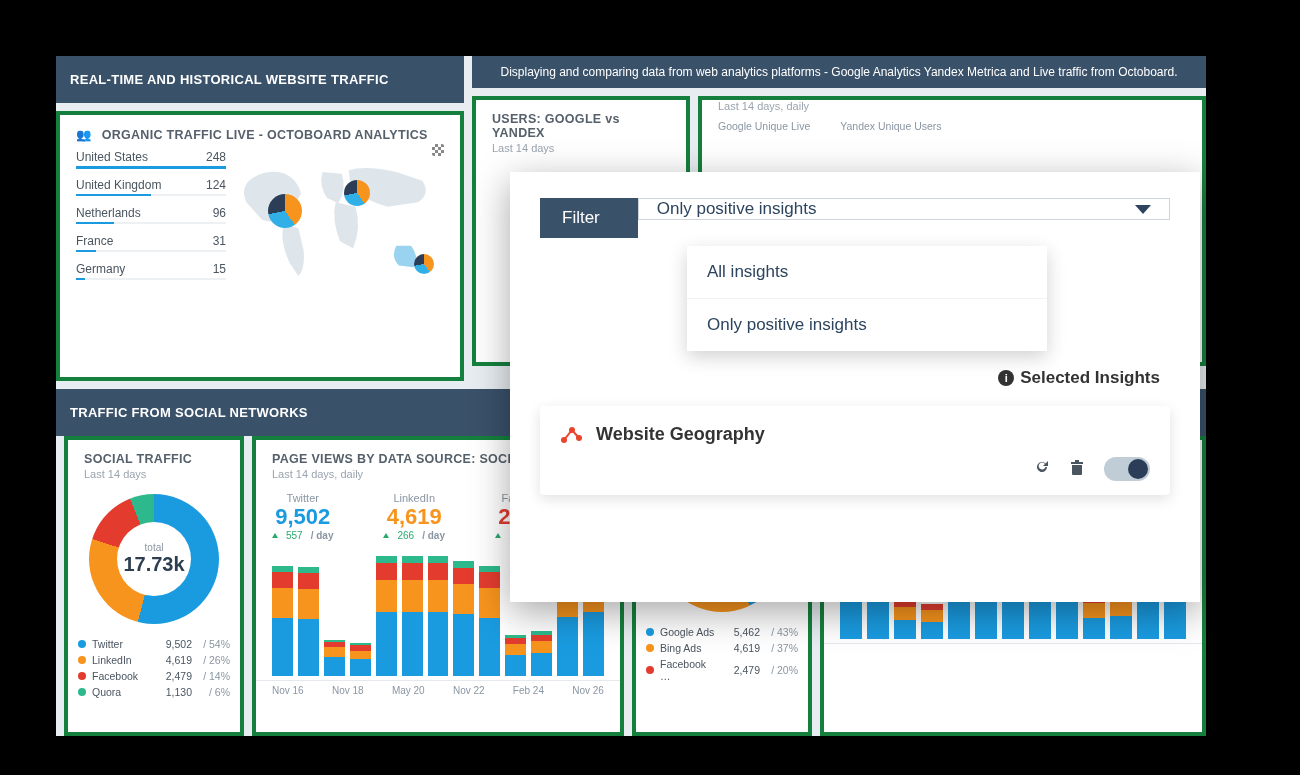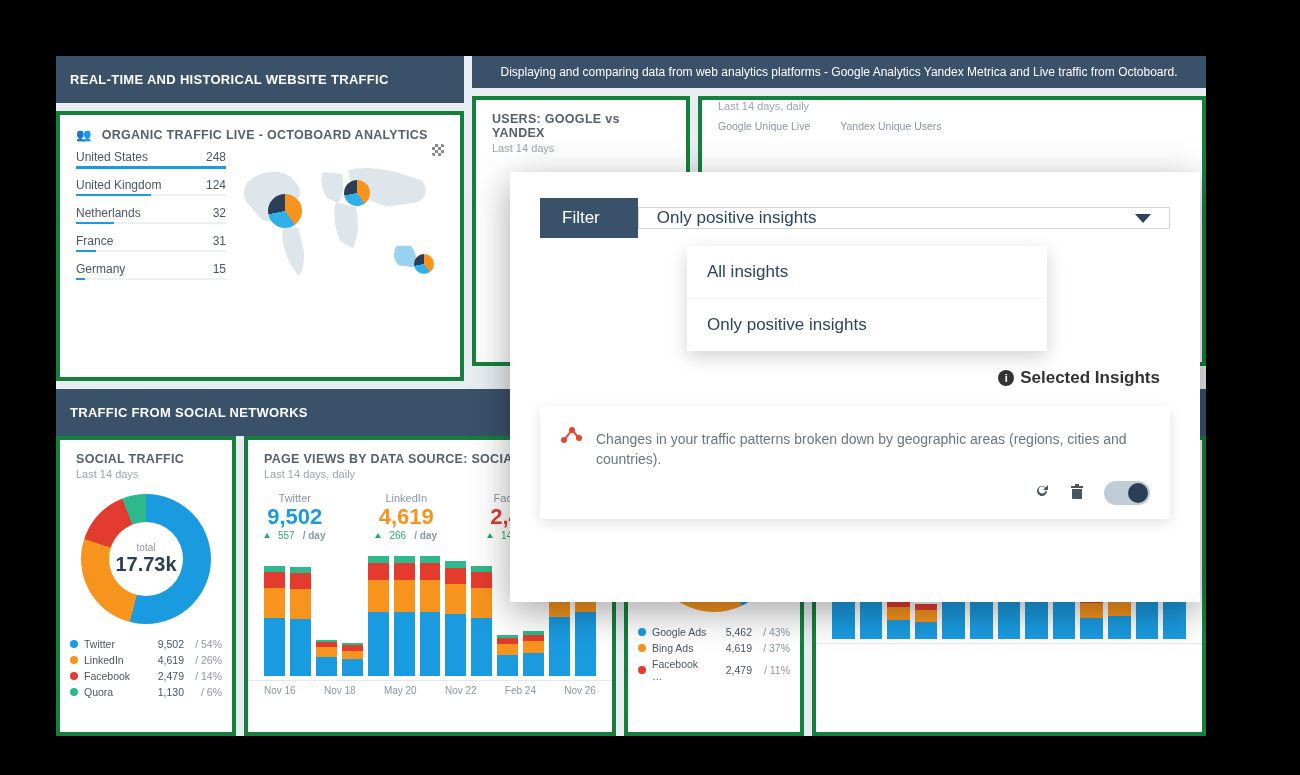--- a/index.html
+++ b/index.html
@@ -24,21 +24,21 @@
   .country-bar { height: 2px; background: #1a9be0; }
   .country-bar.thick { height: 3px; }
   .map-area { flex: 1; position: relative; }
   .map-svg { width: 100%; height: 100%; }
   .map-land { fill: #dfe6eb; }
   .pie-marker { position: absolute; width: 26px; height: 26px; border-radius: 50%; background: conic-gradient(#f7941d 0 40%, #31b0e8 40% 72%, #2c3e57 72% 100%); }
   .checkerboard { position: absolute; right: 0; top: 0; width: 12px; height: 12px; background: repeating-conic-gradient(#888 0 25%, #fff 0 50%) 50% / 6px 6px; border-radius: 2px; }
   .users-card { flex: 1; height: 270px; }
   .legend-line { color: #8a96a2; font-size: 10.5px; padding: 0 16px; display: flex; gap: 30px; }
   .row2 { margin-top: 8px; }
-  .row2-body { display: flex; gap: 8px; margin-top: 0; }
+  .row2-body { display: flex; gap: 8px; margin-top: 0; padding-left: 8px; }
   .social-card { width: 180px; height: 300px; }
   .donut-wrap { padding: 0 10px; text-align: center; }
   .donut { width: 130px; height: 130px; margin: 6px auto; border-radius: 50%; position: relative; background: conic-gradient(#1a9be0 0 54%, #f7941d 54% 80%, #e33c2f 80% 94%, #2db98b 94% 100%); }
   .donut::after { content: ""; position: absolute; inset: 28px; background: #fff; border-radius: 50%; }
   .donut-lbl { position: absolute; inset: 0; display: flex; flex-direction: column; justify-content: center; align-items: center; z-index: 1; }
   .donut-lbl .t1 { font-size: 10px; color: #8a96a2; }
   .donut-lbl .t2 { font-size: 20px; font-weight: 700; color: #2c3e50; }
   .legend-list { padding: 6px 10px; }
   .legend-item { display: flex; align-items: center; gap: 6px; font-size: 10.5px; color: #4a5560; padding: 2px 0; }
   .legend-dot { width: 8px; height: 8px; border-radius: 50%; flex-shrink: 0; }
@@ -54,21 +54,21 @@
   .series-delta .per { color: #8a96a2; font-weight: bold; }
   .tri { width: 0; height: 0; border-left: 3px solid transparent; border-right: 3px solid transparent; border-bottom: 5px solid #2aa86e; }
   .barchart { display: flex; align-items: flex-end; gap: 5px; padding: 0 16px 4px; height: 130px; border-bottom: 1px solid #e5e9ed; }
   .barcol { width: calc((100% - 60px)/13); display: flex; flex-direction: column; justify-content: flex-end; }
   .seg { width: 100%; }
   .barlabels { display: flex; justify-content: space-between; font-size: 10px; color: #8a96a2; padding: 4px 16px 10px; }
   .ads-card { width: 180px; height: 300px; }
   .ads-bar-card { flex: 1; height: 300px; }
   
   .overlay { position: absolute; left: 510px; top: 172px; width: 690px; height: 430px; background: #fff; box-shadow: 0 10px 36px rgba(0,0,0,0.35); z-index: 10; padding: 26px 30px; }
-  .filter-row { display: flex; align-items: center; margin-bottom: 10px; }
+  .filter-row { display: flex; align-items: flex-start; margin-bottom: 10px; }
   .filter-label { background: #3a516a; color: #fff; font-size: 17px; padding: 10px 38px 10px 22px; display: flex; align-items: center; }
   .filter-select { flex: 1; border: 1px solid #d0d5db; display: flex; align-items: center; justify-content: space-between; padding: 0 18px; color: #2c445e; font-size: 17px; }
   .chev-down { width: 0; height: 0; border-left: 8px solid transparent; border-right: 8px solid transparent; border-top: 9px solid #2c445e; }
   .dropdown { position: absolute; left: 177px; top: 74px; width: 360px; background: #fff; box-shadow: 0 6px 18px rgba(0,0,0,0.18); z-index: 12; }
   .dropdown-item { padding: 16px 20px; font-size: 17px; color: #2c445e; border-bottom: 1px solid #f0f2f5; cursor: pointer; }
   .dropdown-item:last-child { border-bottom: none; }
   .selected-head { text-align: right; font-size: 17px; font-weight: 600; color: #333; padding: 120px 10px 10px; display: flex; justify-content: flex-end; align-items: center; gap: 6px; }
   .info-icon { display: inline-block; width: 16px; height: 16px; border-radius: 50%; background: #333; color: #fff; font-size: 11px; font-weight: bold; text-align: center; line-height: 16px; }
   .insight-card { background: #fff; border-radius: 4px; box-shadow: 0 4px 14px rgba(0,0,0,0.12); padding: 18px 20px 14px; margin: 8px 0 0; }
   .insight-head { display: flex; gap: 14px; align-items: flex-start; }
@@ -108,21 +108,21 @@
                   <span>United Kingdom</span>
                   <span>124</span>
                 </div>
               <div class="country-bar-track">
                   <div class="country-bar" style="width:50%"></div>
                 </div>
             </div>
             <div>
               <div class="country-row">
                   <span>Netherlands</span>
-                  <span>32</span>
+                  <span>96</span>
                 </div>
               <div class="country-bar-track">
                   <div class="country-bar" style="width:25%"></div>
                 </div>
             </div>
             <div>
               <div class="country-row">
                   <span>France</span>
                   <span>31</span>
                 </div>
@@ -354,21 +354,21 @@
           <div class="legend-item">
               <span class="legend-dot" style="background:#f7941d"></span>
               <span class="legend-name">Bing Ads</span>
               <span class="legend-val">4,619</span>
               <span class="legend-pct">/ <span>37%</span></span>
             </div>
           <div class="legend-item">
               <span class="legend-dot" style="background:#e33c2f"></span>
               <span class="legend-name">Facebook …</span>
               <span class="legend-val">2,479</span>
-              <span class="legend-pct">/ <span>11%</span></span>
+              <span class="legend-pct">/ <span>20%</span></span>
             </div>
         </div>
       </div>
 
       <div class="card ads-bar-card">
         <div style="height:74px;"></div>
         <div class="barchart" id="barchart2">
             <div class="barcol">
               <div class="seg" style="background: rgb(227, 60, 47); height: 19.115px; margin-bottom: 0px;"></div>
               <div class="seg" style="background: rgb(247, 148, 29); height: 37.1681px; margin-bottom: 0px;"></div>
@@ -462,21 +462,21 @@
         <svg width="22" height="18" viewBox="0 0 22 18">
             <g fill="#e8462b">
               <circle cx="4" cy="14" r="3"></circle>
               <circle cx="12" cy="4" r="3"></circle>
               <circle cx="19" cy="12" r="3"></circle>
               <path d="M4 14 L12 4 L19 12" stroke="#e8462b" stroke-width="2" fill="none"></path>
             </g>
           </svg>
       </span>
       <div style="flex:1;">
-        <div class="insight-desc">Changes in your traffic patterns broken down by geographic areas (regions, cities and countries).</div>
+        <div class="insight-title">Website Geography</div>
         <div class="insight-actions">
           <span class="refresh-icon">
             <svg width="16" height="16" viewBox="0 0 16 16">
                 <path d="M13 8a5 5 0 1 1-1.5-3.5L14 2v5H9l2-2A3.5 3.5 0 1 0 11.5 8H13z" fill="#4a5560"></path>
               </svg>
           </span>
           <span class="trash-icon">
             <svg width="14" height="16" viewBox="0 0 14 16">
                 <path d="M1 3h12v2H1zM2 6h10v9a1 1 0 0 1-1 1H3a1 1 0 0 1-1-1zM5 1h4v2H5z" fill="#4a5560"></path>
               </svg>

